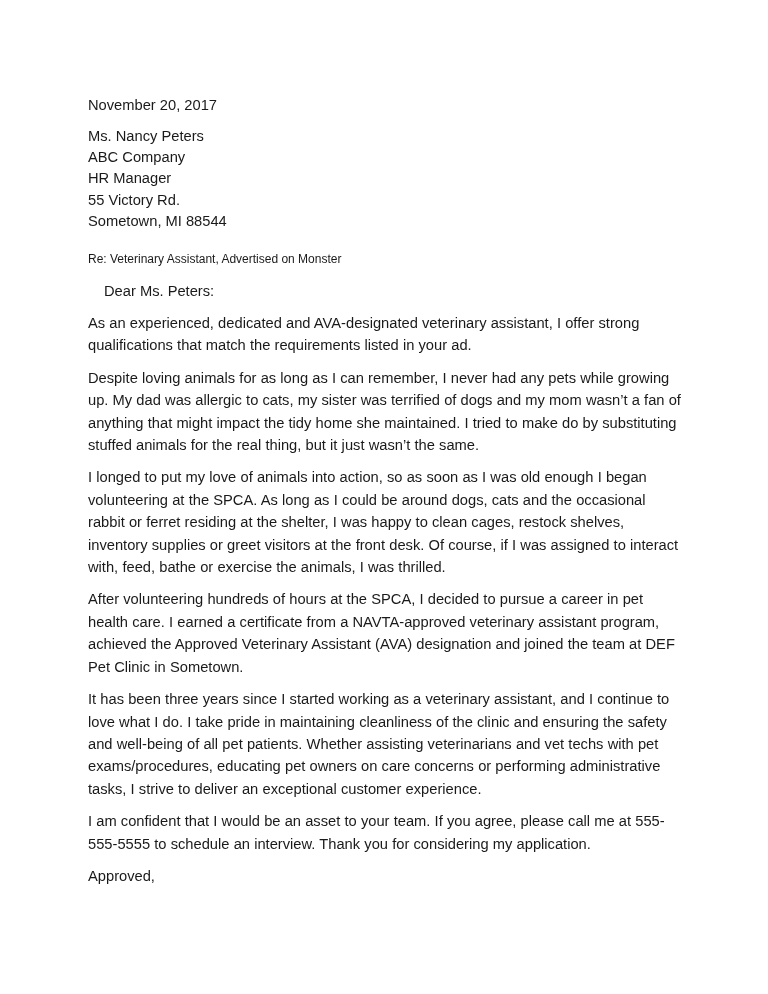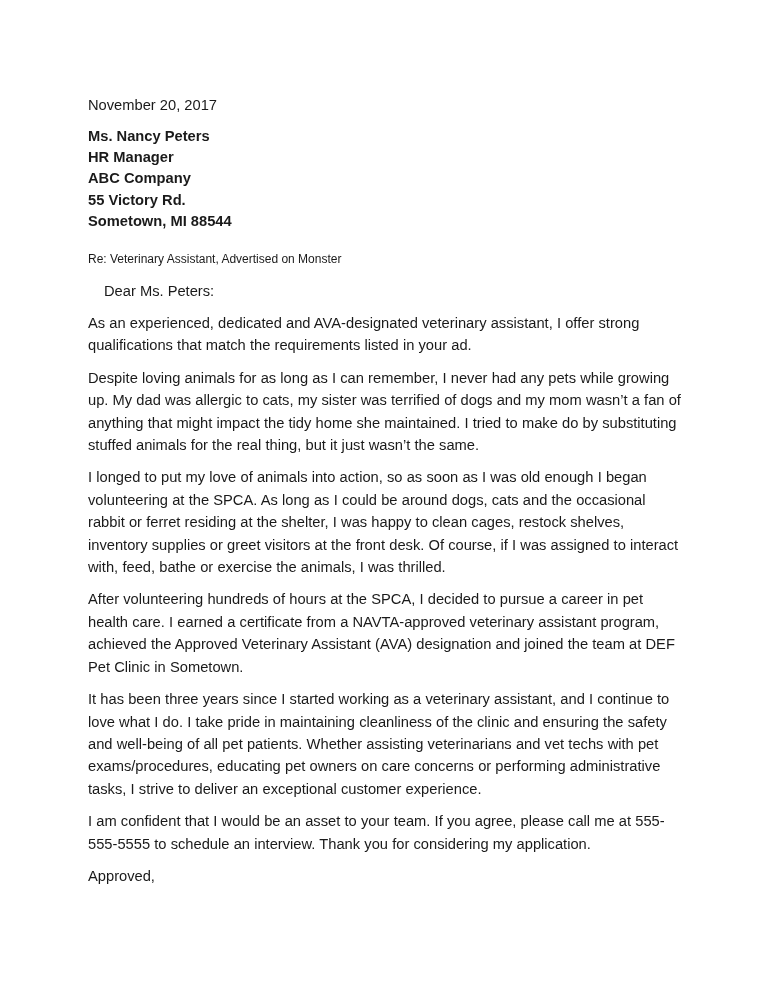--- a/index.html
+++ b/index.html
@@ -39,21 +39,20 @@
   }
 
   .address-block {
     margin: 0 0 10px 0;
   }
   .address-line {
     font-size: 14.7px;
     line-height: 21.2px;
     margin: 0;
     white-space: nowrap;
-    font-weight: bold;
   }
 
   .subject-line {
     font-size: 12px;
     line-height: 22px;
     margin: 16px 0 10px 0;
   }
 
   .salutation {
     font-size: 14.7px;
@@ -82,22 +81,22 @@
 </head>
 <body>
 
 <div class="page">
   <div class="letter">
 
     <p class="date-line">November 20, 2017</p>
 
     <div class="address-block">
       <p class="address-line">Ms. Nancy Peters</p>
+      <p class="address-line">ABC Company</p>
       <p class="address-line">HR Manager</p>
-      <p class="address-line">ABC Company</p>
       <p class="address-line">55 Victory Rd.</p>
       <p class="address-line">Sometown, MI 88544</p>
     </div>
 
     <p class="subject-line">Re: Veterinary Assistant, Advertised on Monster</p>
 
     <p class="salutation">Dear Ms. Peters:</p>
 
     <p class="body-para">As an experienced, dedicated and AVA-designated veterinary assistant, I offer strong qualifications that match the requirements listed in your ad.</p>
     <p class="body-para">Despite loving animals for as long as I can remember, I never had any pets while growing up. My dad was allergic to cats, my sister was terrified of dogs and my mom wasn’t a fan of anything that might impact the tidy home she maintained. I tried to make do by substituting stuffed animals for the real thing, but it just wasn’t the same.</p>

